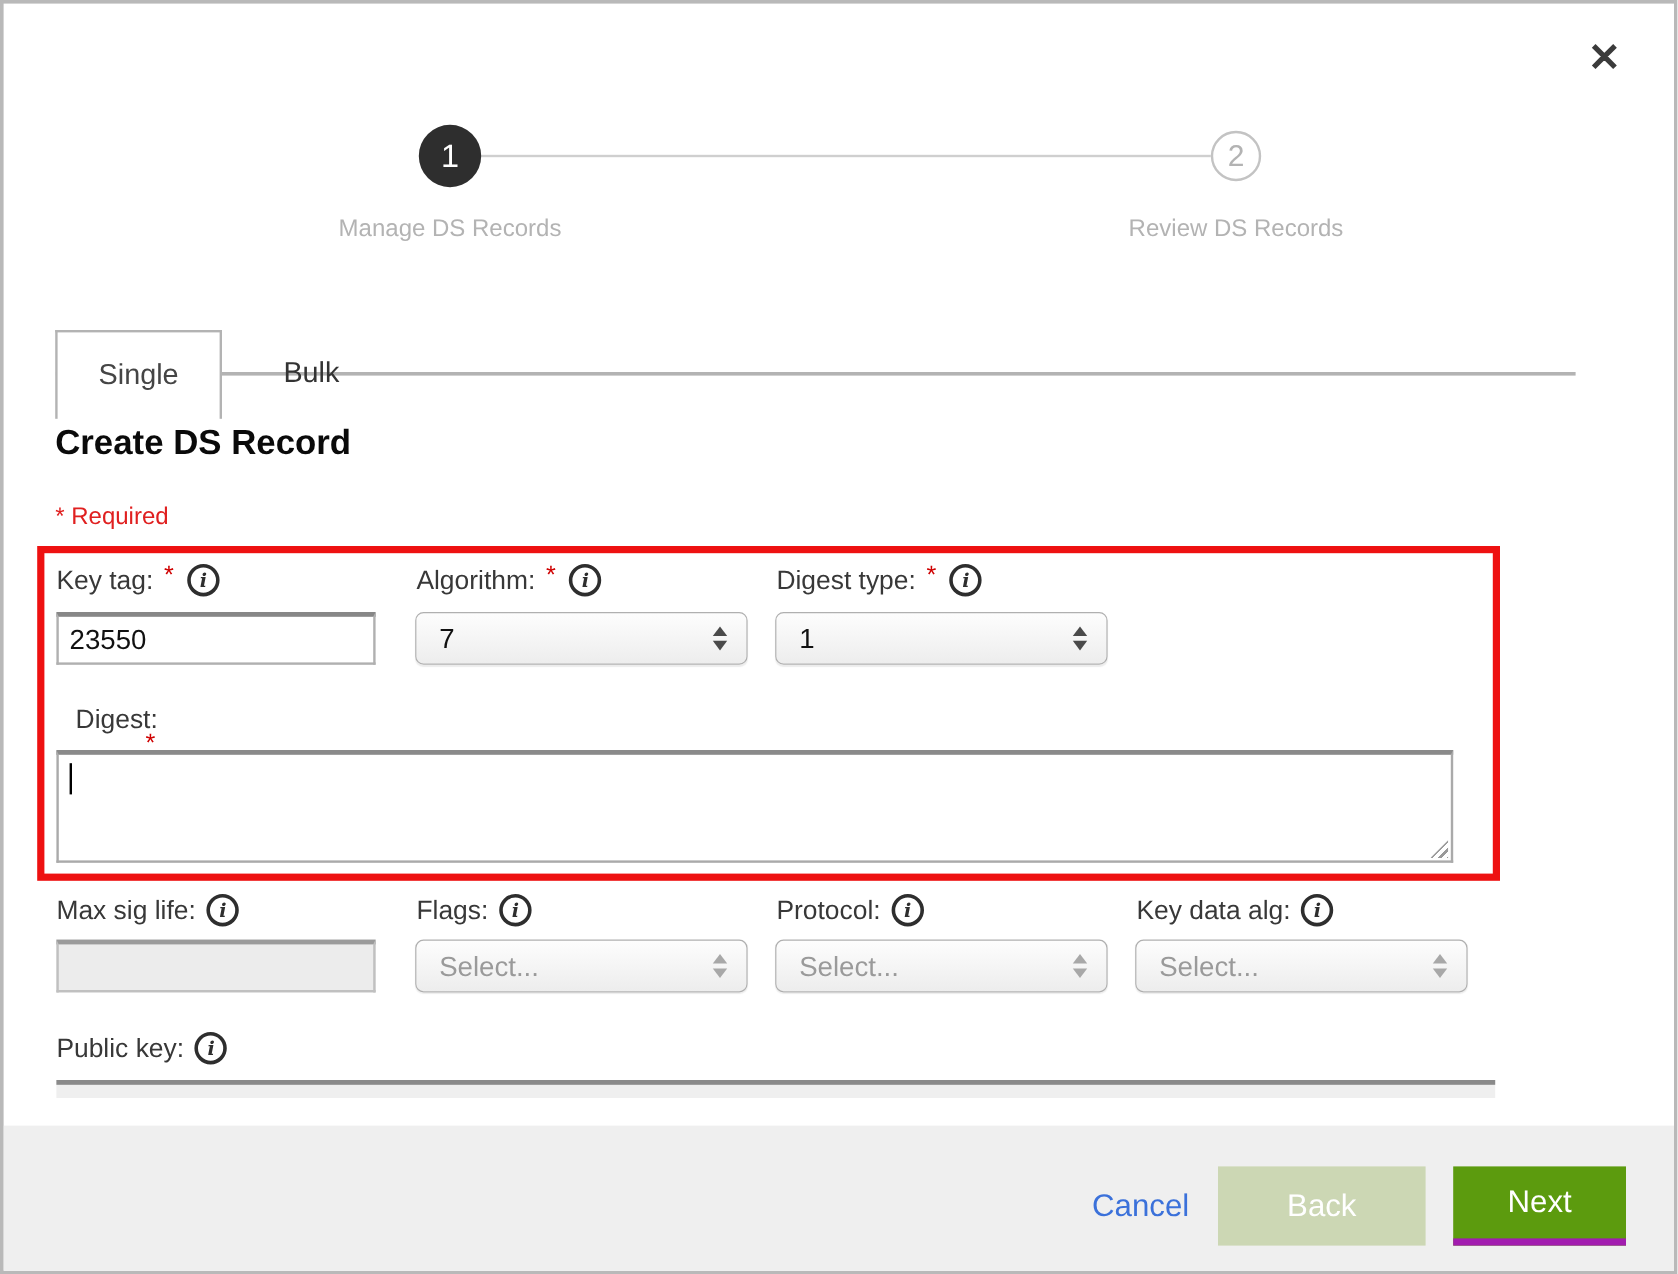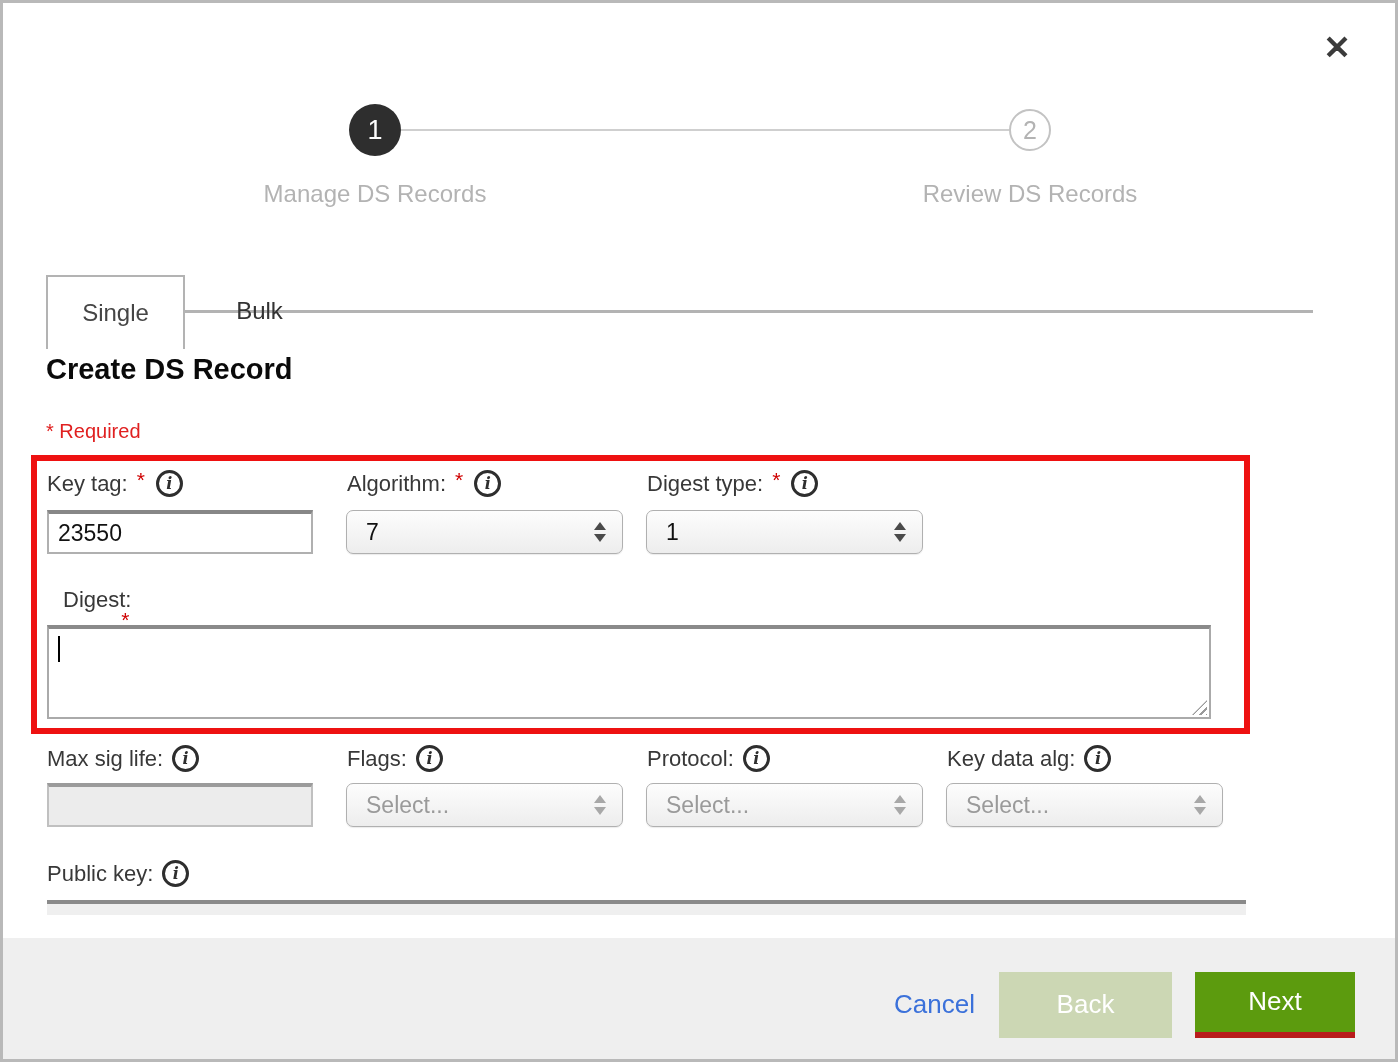--- a/index.html
+++ b/index.html
@@ -8,21 +8,21 @@
 
   
   .close-btn { position:absolute; top:24px; right:38px; width:40px; height:40px; display:flex; align-items:center; justify-content:center; cursor:pointer; }
   .close-btn span { font-size:33px; font-weight:600; color:#3b3b3b; line-height:1; }
 
   
   .step-line { position:absolute; left:398px; top:126px; width:608px; height:2px; background:#cfcfcf; }
   .step-circle { position:absolute; border-radius:50%; display:flex; align-items:center; justify-content:center; }
   .step-circle.active { left:346px; top:101px; width:52px; height:52px; background:#2e2e2e; color:#fff; font-size:27px; }
   .step-circle.inactive { left:1006px; top:106px; width:42px; height:42px; background:#fff; border:2px solid #c3c3c3; color:#b3b3b3; font-size:25px; }
-  .step-label { position:absolute; top:177px; width:320px; text-align:center; font-size:24px; color:#b3b3b3; }
+  .step-label { position:absolute; top:177px; width:320px; text-align:center; font-size:20px; color:#b3b3b3; }
   .step-label.s1 { left:212px; }
   .step-label.s2 { left:867px; }
 
   
   .tabbar { position:absolute; left:43px; top:239px; width:1267px; height:71px; border-bottom:3px solid #b3b3b3; }
   .tab { display:flex; align-items:center; justify-content:center; font-size:24px; cursor:pointer; position:absolute; top:0;margin-top:33px; }
   .tab.active { left:0; width:139px; height:74px; background:#fff; border:2px solid #b3b3b3; border-bottom:none; z-index:2; color:#454545; }
   .tab.plain { left:141px; width:145px; height:71px; color:#333; }
 
   .title { position:absolute; left:43px; top:350px; font-size:29px; font-weight:bold; color:#0a0a0a; }
@@ -57,21 +57,21 @@
   .pk-sliver { position:absolute; background:#efefef; border-top:4px solid #8a8a8a; }
 
   
   .annotation { position:absolute; left:28px; top:452px; width:1219px; height:279px; border:6px solid #ee1111; z-index:5; pointer-events:none; }
 
   
   .footer { position:absolute; left:0; bottom:0; width:1392px; height:121px; background:#efefef; display:flex; align-items:center; justify-content:flex-end; padding:12px 40px 0 0; gap:23px; }
   .cancel { font-size:26px; color:#3b71da; cursor:pointer; margin-right:1px; }
   .btn { height:66px; border:none; font-size:26px; color:#fff; font-family:"Liberation Sans", sans-serif; cursor:pointer; }
   .btn.back { width:173px; background:#ccd7b4; }
-  .btn.next { width:160px; background:#5c9b0e; border-bottom:6px solid #b91c1c; }
+  .btn.next { width:144px; background:#5c9b0e; border-bottom:6px solid #a21caf; }
 </style>
 </head>
 <body>
 
 <div class="modal">
 
   <div class="close-btn">
     <span>✕</span>
   </div>
 

